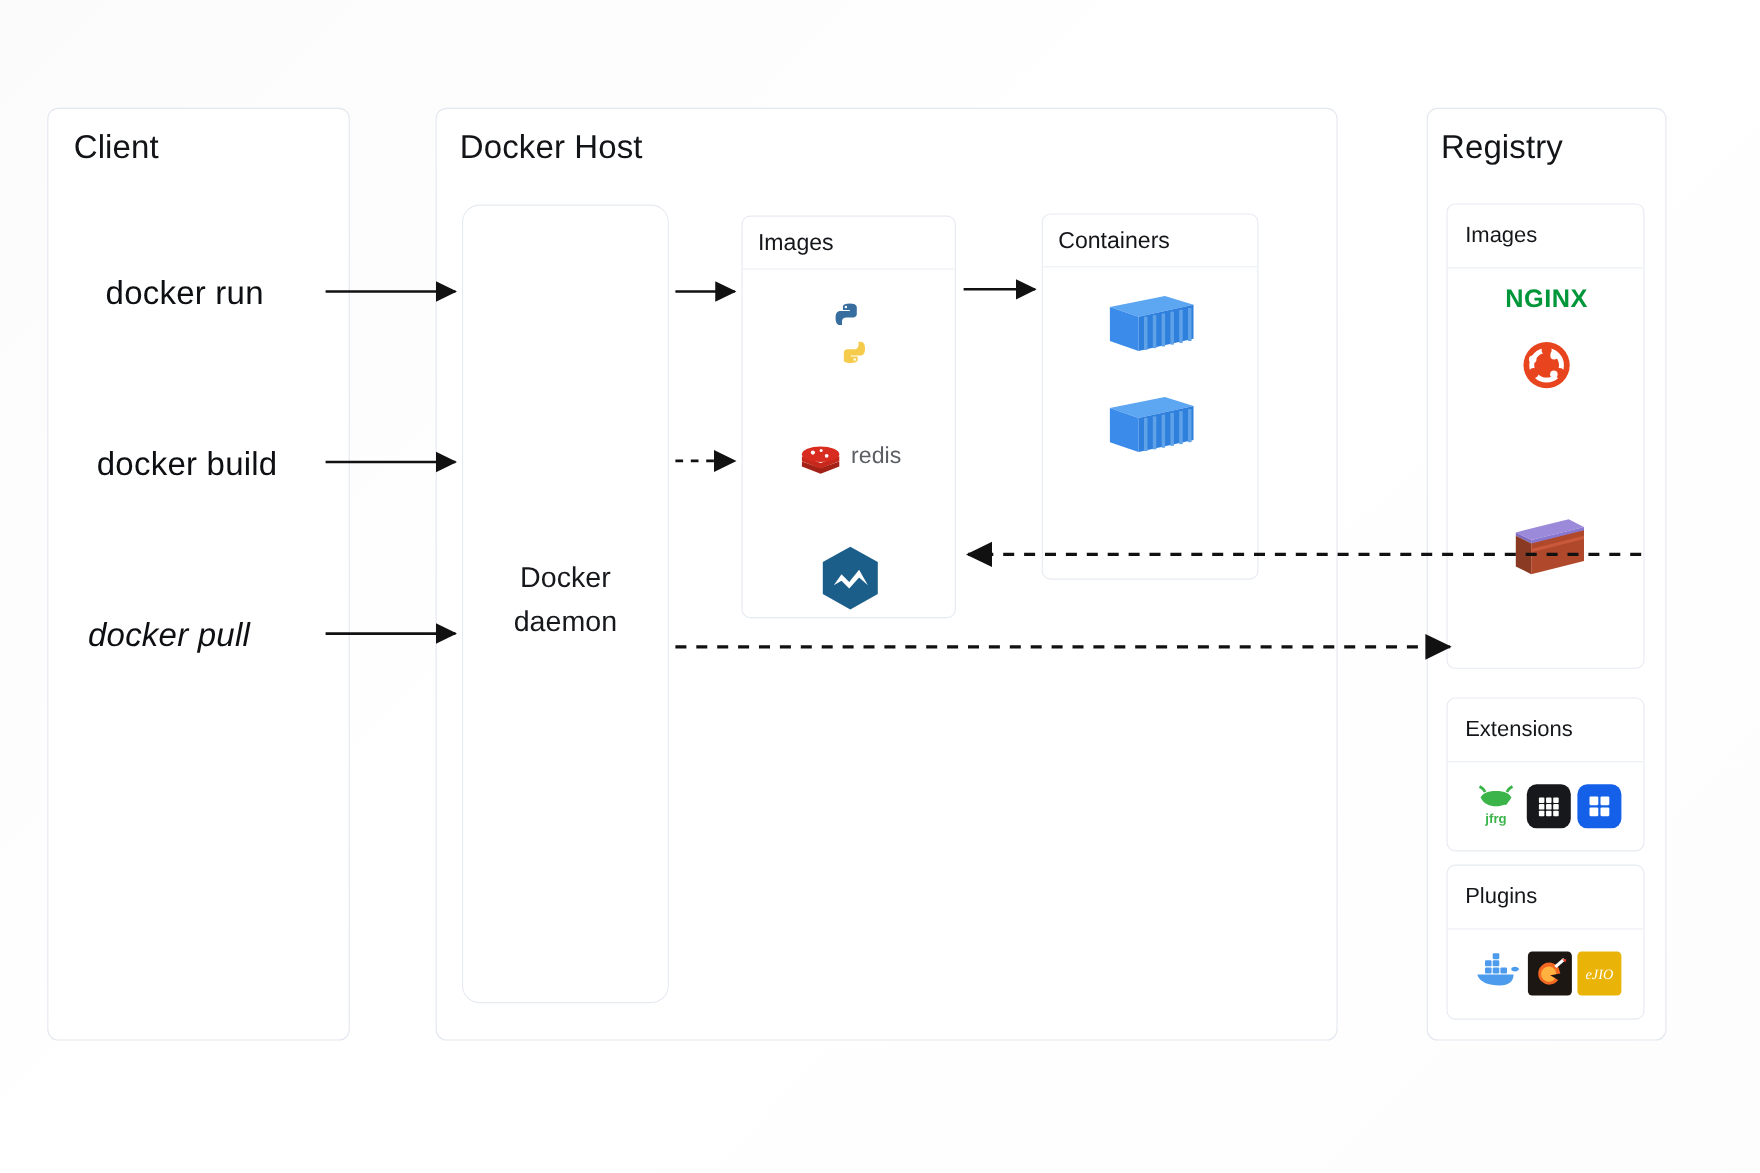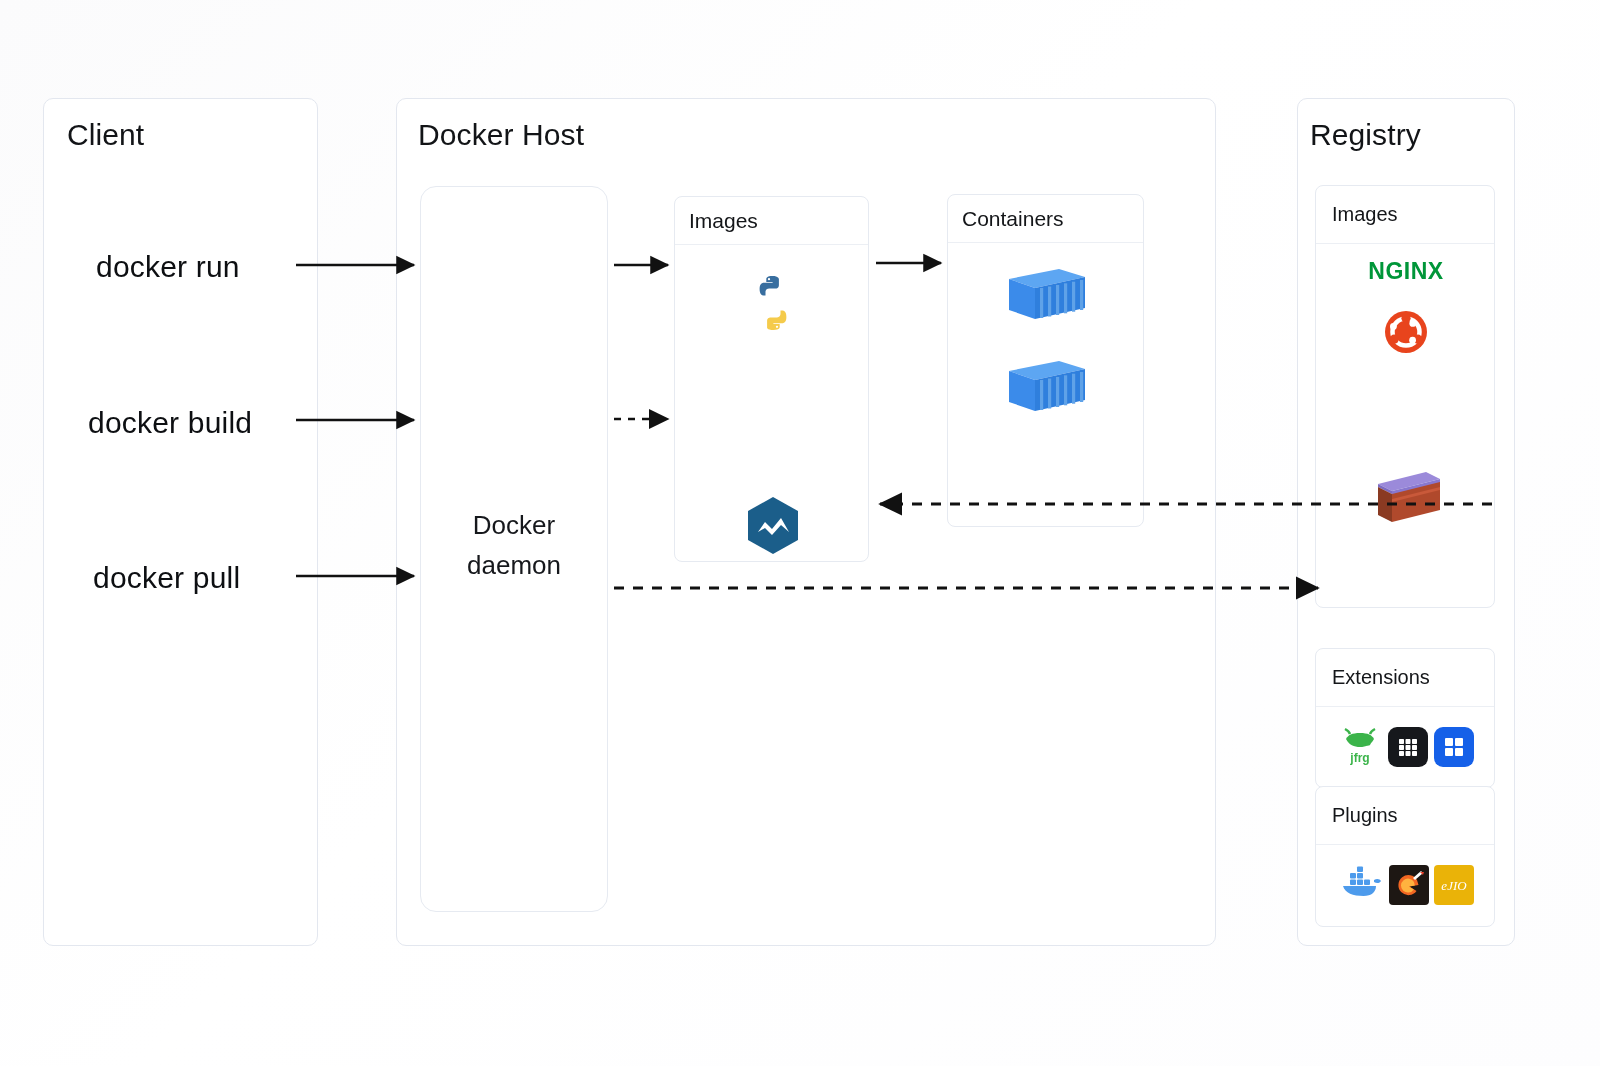--- a/index.html
+++ b/index.html
@@ -91,21 +91,21 @@
     box-sizing: border-box;
   }
 
   #images-card     { left: 674px;  top: 196px; width: 195px; height: 366px; }
   #containers-card { left: 947px;  top: 194px; width: 197px; height: 333px; }
 
   #images-card .card-head     { height: 48px; padding-left: 14px; }
   #containers-card .card-head { height: 48px; padding-left: 14px; }
 
   #reg-images-card { left: 1315px; top: 185px; width: 180px; height: 423px; }
-  #reg-ext-card    { left: 1315px; top: 648px; width: 180px; height: 140px; }
+  #reg-ext-card    { left: 1315px; top: 634px; width: 180px; height: 140px; }
   #reg-plug-card   { left: 1315px; top: 786px; width: 180px; height: 141px; }
   #reg-images-card .card-head,
   #reg-ext-card .card-head,
   #reg-plug-card .card-head { height: 58px; padding-left: 16px; }
   #reg-images-card .card-head-text,
   #reg-ext-card .card-head-text,
   #reg-plug-card .card-head-text { font-size: 20px; }
 
   
   .cmd-label {
@@ -168,21 +168,21 @@
 </head>
 <body>
 
 <div id="canvas">
 
   <div class="panel" id="client-panel"></div>
   <div class="panel-title" id="client-title">Client</div>
 
   <div class="cmd-label" style="left:96px; top:250px;">docker  run</div>
   <div class="cmd-label" style="left:88px; top:406px;">docker build</div>
-  <div class="cmd-label" style="left:93px; top:561px;">docker pull</div>
+  <div class="cmd-label" style="left:80px; top:561px;font-style:italic;">docker pull</div>
 
   <div class="panel" id="host-panel"></div>
   <div class="panel-title" id="host-title">Docker Host</div>
 
   <div id="daemon-box"></div>
   <div id="daemon-label">
     <div>Docker</div>
     <div>daemon</div>
   </div>
 
@@ -192,20 +192,33 @@
     </div>
     <div class="card-body" style="height:316px;">
 
       <div class="icon-slot" style="left:0; top:26px; width:195px; height:78px;">
         <svg width="64" height="64" viewBox="0 0 64 64" aria-hidden="true">
           <path d="M31.5 5c-6.6 0-6.2 2.9-6.2 2.9l.01 3h6.3v.9H22.8s-4.2-.48-4.2 6.2c0 6.7 3.7 6.4 3.7 6.4h2.2v-3.1s-.12-3.7 3.6-3.7h6.3s3.5.06 3.5-3.4V8.5S38.4 5 31.5 5zm-3.5 2a1.13 1.13 0 110 2.27A1.13 1.13 0 0128 7z" fill="#386e9f"></path>
           <path d="M32.5 59c6.6 0 6.2-2.9 6.2-2.9l-.01-3h-6.3v-.9h8.8s4.2.48 4.2-6.2c0-6.7-3.7-6.4-3.7-6.4h-2.2v3.1s.12 3.7-3.6 3.7h-6.3s-3.5-.06-3.5 3.4v6.7S25.6 59 32.5 59zm3.5-2a1.13 1.13 0 110-2.27A1.13 1.13 0 0136 57z" fill="#f5cb4b"></path>
         </svg>
       </div>
 
+      <div class="icon-slot" style="left:0; top:158px; width:195px; height:44px;">
+        <span style="display:flex;align-items:center;">
+          <svg width="40" height="34" viewBox="0 0 40 34" aria-hidden="true">
+            <path d="M20 22.5 3 16.5v4.6L20 27.6l17-6.5v-4.6z" fill="#a32116"></path>
+            <path d="M20 17.8 3 11.8v4.6L20 22.9l17-6.5v-4.6z" fill="#c6281c"></path>
+            <ellipse cx="20" cy="10" rx="17" ry="7" fill="#d82c20"></ellipse>
+            <circle cx="13" cy="8.4" r="1.9" fill="#ffffff"></circle>
+            <circle cx="25.5" cy="11.4" r="1.7" fill="#ffffff"></circle>
+            <circle cx="20.5" cy="6.6" r="1.4" fill="#ffffff"></circle>
+          </svg>
+        </span>
+        <span class="redis-word">redis</span>
+      </div>
 
       <div class="icon-slot" style="left:0; top:250px; width:195px; height:66px;">
         <svg width="56" height="62" viewBox="0 0 56 62" aria-hidden="true">
           <polygon points="28,2 53,16 53,45 28,59 3,45 3,16" fill="#1b5e8a"></polygon>
           <path d="M13 37 L20 27 L27 34 L36 23 L44 37 L36 30 L27 40 L20 33 Z" fill="#ffffff"></path>
         </svg>
       </div>
 
     </div>
   </div>

